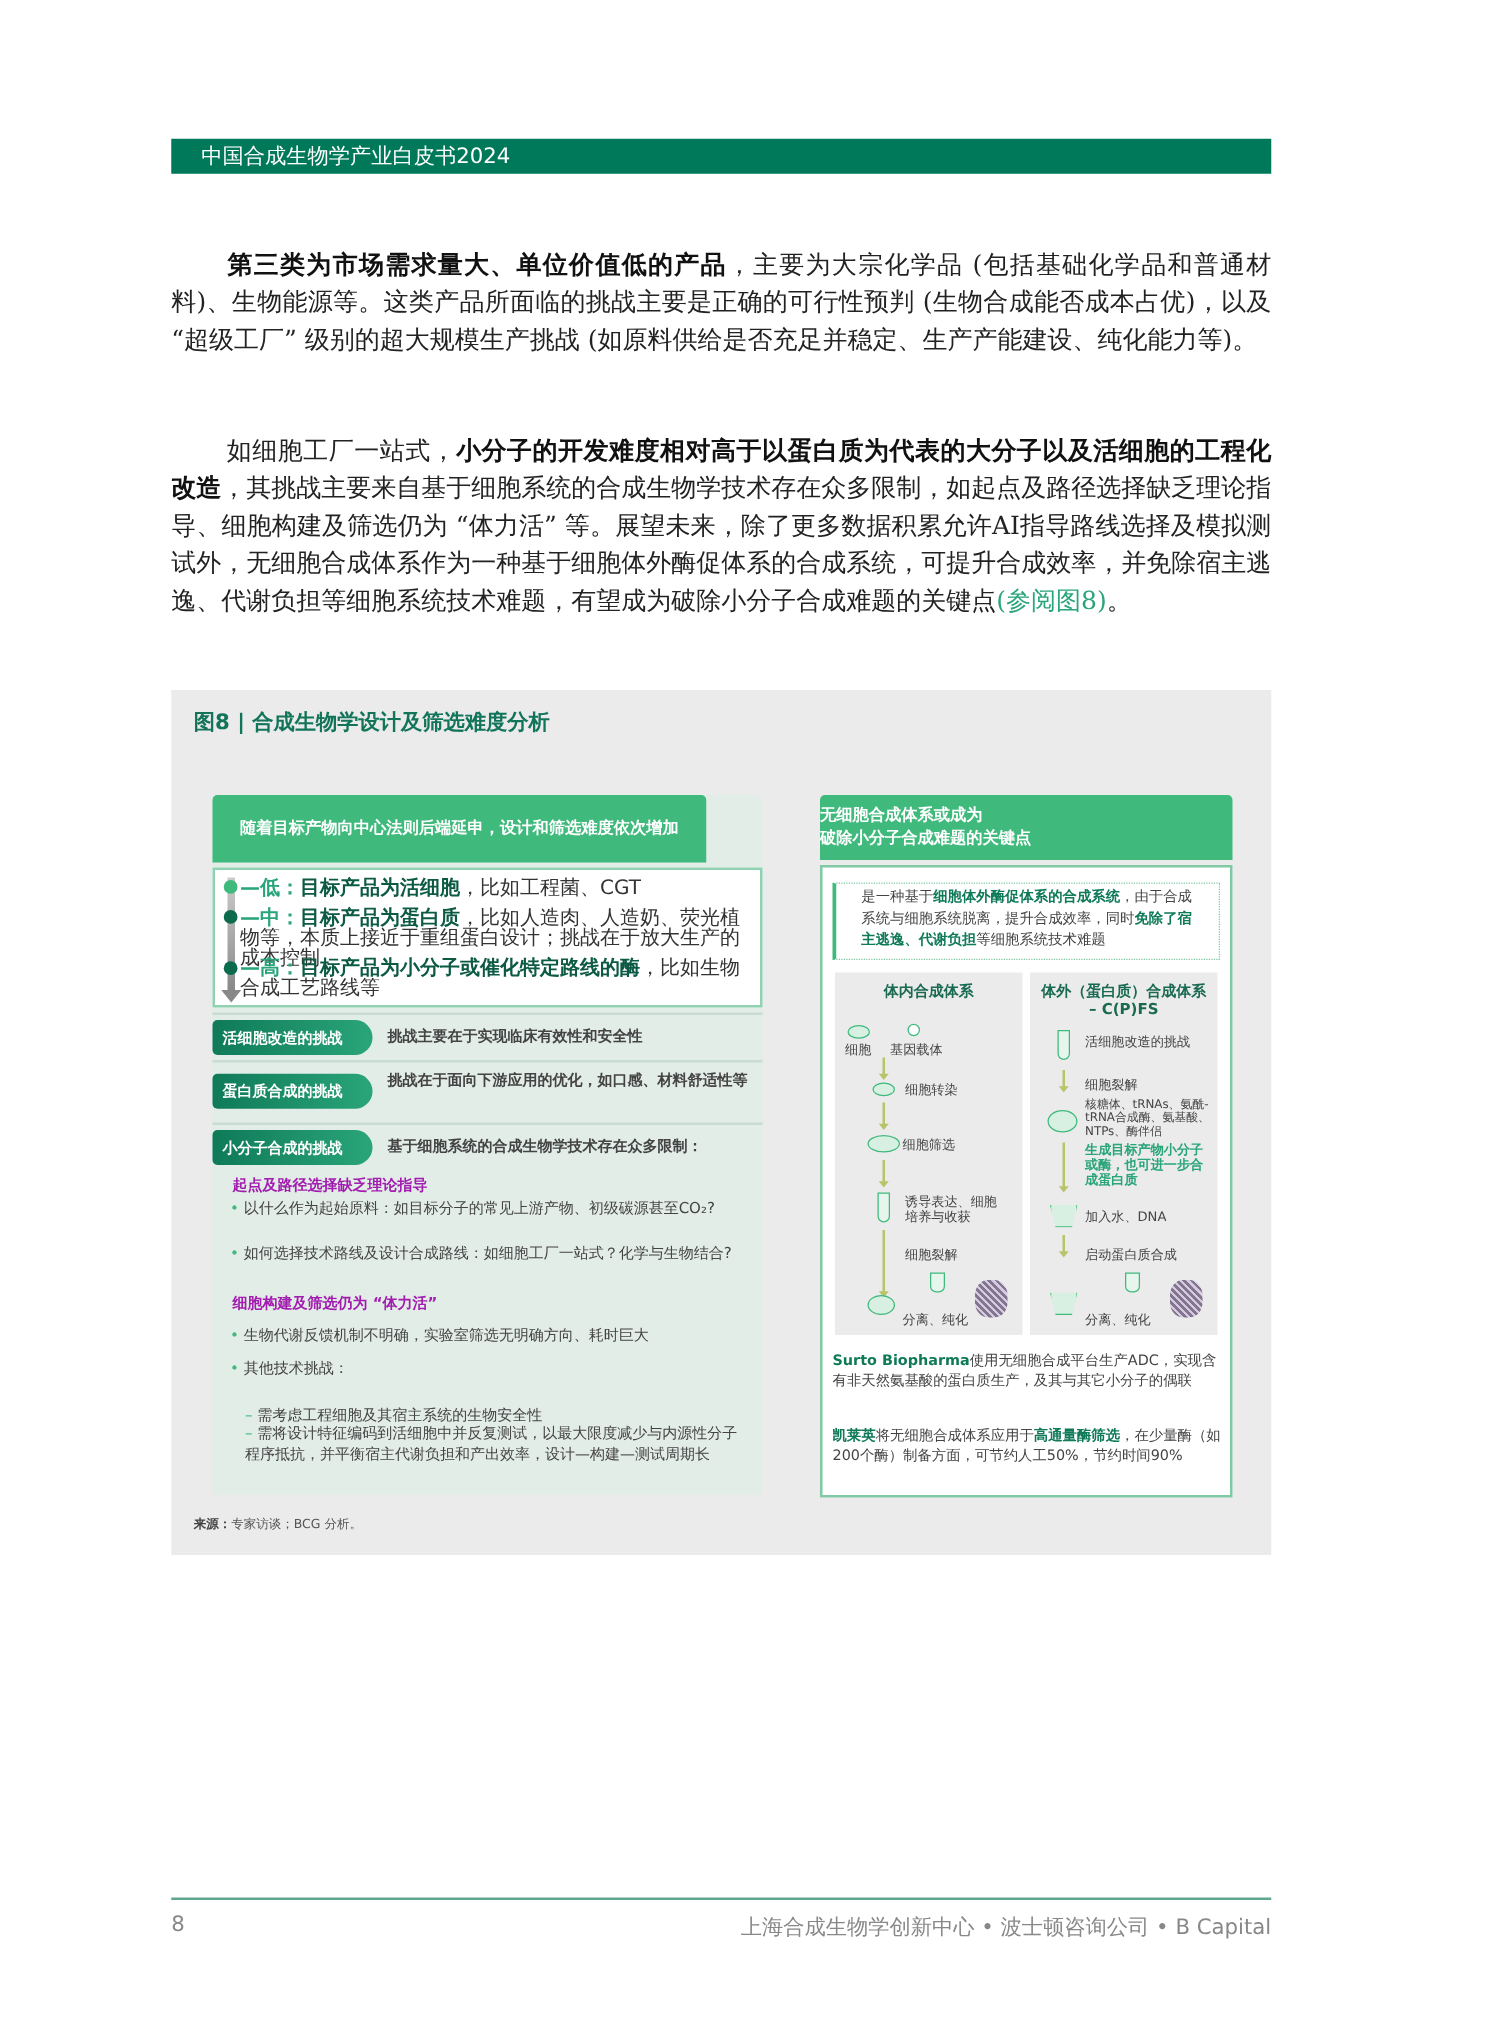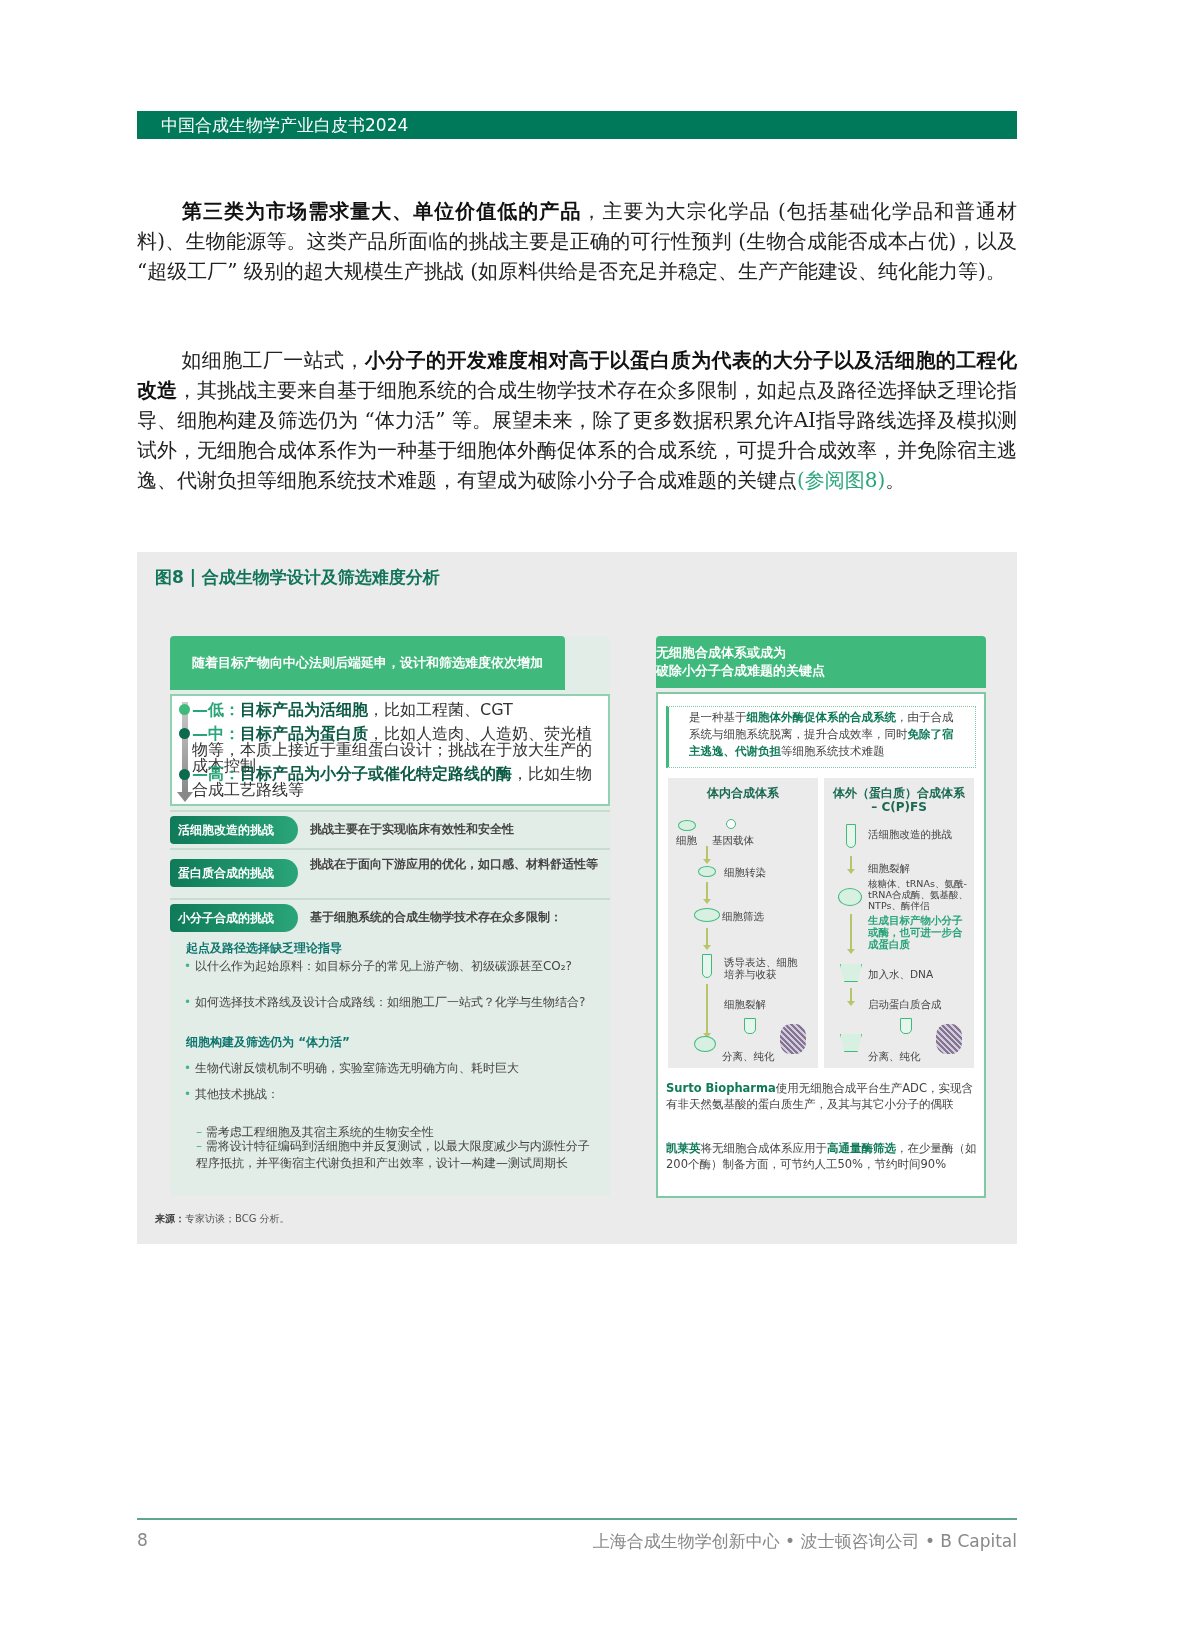--- a/index.html
+++ b/index.html
@@ -20,21 +20,21 @@
 .lvl .tag{color:#2aa57a;font-weight:bold}
 .lvl b{color:#0c5a44}
 .arrowbar{position:absolute;left:10px;top:6px;width:6px;height:92px;background:linear-gradient(#ccc,#888)}
 .dot{position:absolute;left:7px;width:11px;height:11px;border-radius:50%;background:#0c6a4d}
 .dot.lo{background:#3fba7c}
 .arrowhead{position:absolute;left:5px;top:96px;width:0;height:0;border-left:8px solid transparent;border-right:8px solid transparent;border-top:10px solid #888}
 .chal{position:absolute;left:0;width:440px;background:#e3ede8;border-top:2px solid #c9dcd2}
 .chip{position:absolute;left:0;width:128px;height:28px;background:linear-gradient(90deg,#0f7a58,#2aa57a);color:#fff;font-size:12px;font-weight:bold;line-height:28px;padding-left:8px;border-radius:4px 14px 14px 4px}
 .chal-txt{position:absolute;left:140px;font-size:12px;font-weight:bold;color:#444;line-height:17px;width:290px}
 .sub{position:absolute;left:16px;font-size:12px;color:#444;line-height:17px;width:410px}
-.sub.h{font-weight:bold;color:#0f766e}
+.sub.h{font-weight:bold;color:#a21caf}
 .sub .bul{color:#3fba7c}
 .rpanel{position:absolute;left:519px;top:84px;width:330px;height:562px}
 .rhead{position:absolute;left:0;top:0;width:330px;height:52px;background:#3fba7c;border-radius:4px 4px 0 0;color:#fff;font-size:13px;font-weight:bold;line-height:18px;padding-top:8px}
 .rbody{position:absolute;left:0;top:56px;width:330px;height:506px;background:#fff;border:2px solid #7fcaa4}
 .rintro{position:absolute;left:8px;top:12px;width:310px;height:62px;border:1px dotted #7fcaa4;border-left:3px solid #3fba7c;font-size:11.5px;line-height:17px;padding:2px 20px;color:#444}
 .rintro b{color:#0f7a58}
 .col{position:absolute;top:84px;width:150px;height:290px;background:#ebebeb}
 .col-t{position:absolute;top:8px;width:100%;text-align:center;font-size:12px;font-weight:bold;color:#1a6a52;line-height:14px}
 .step{position:absolute;font-size:10.5px;color:#444;line-height:12px}
 .step.g{color:#2aa57a;font-weight:bold}

